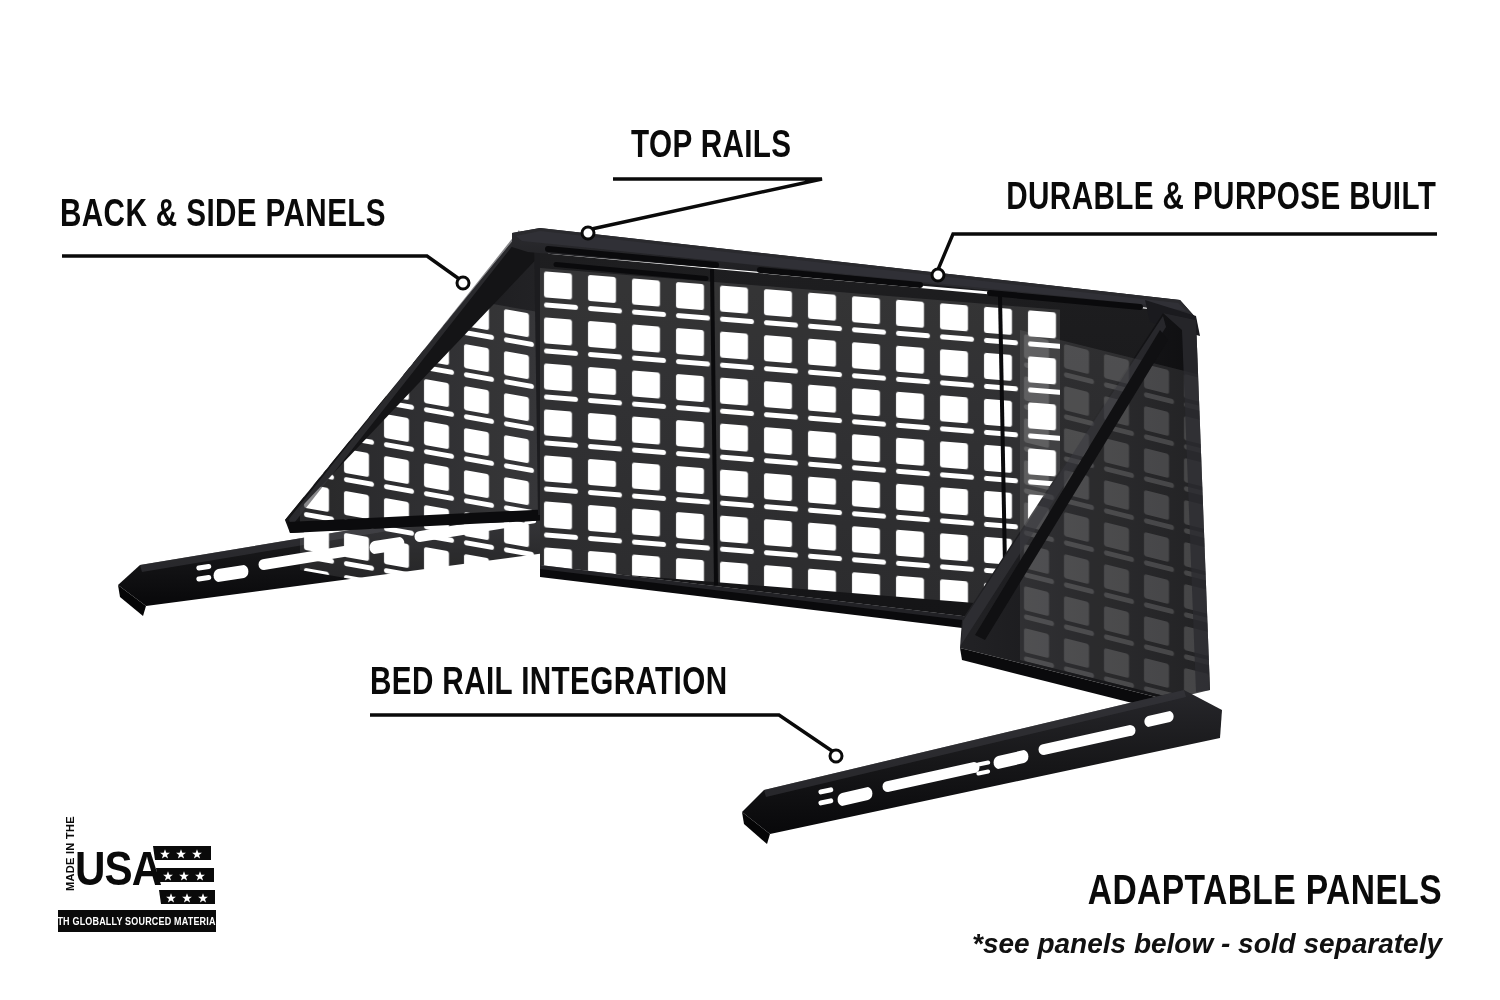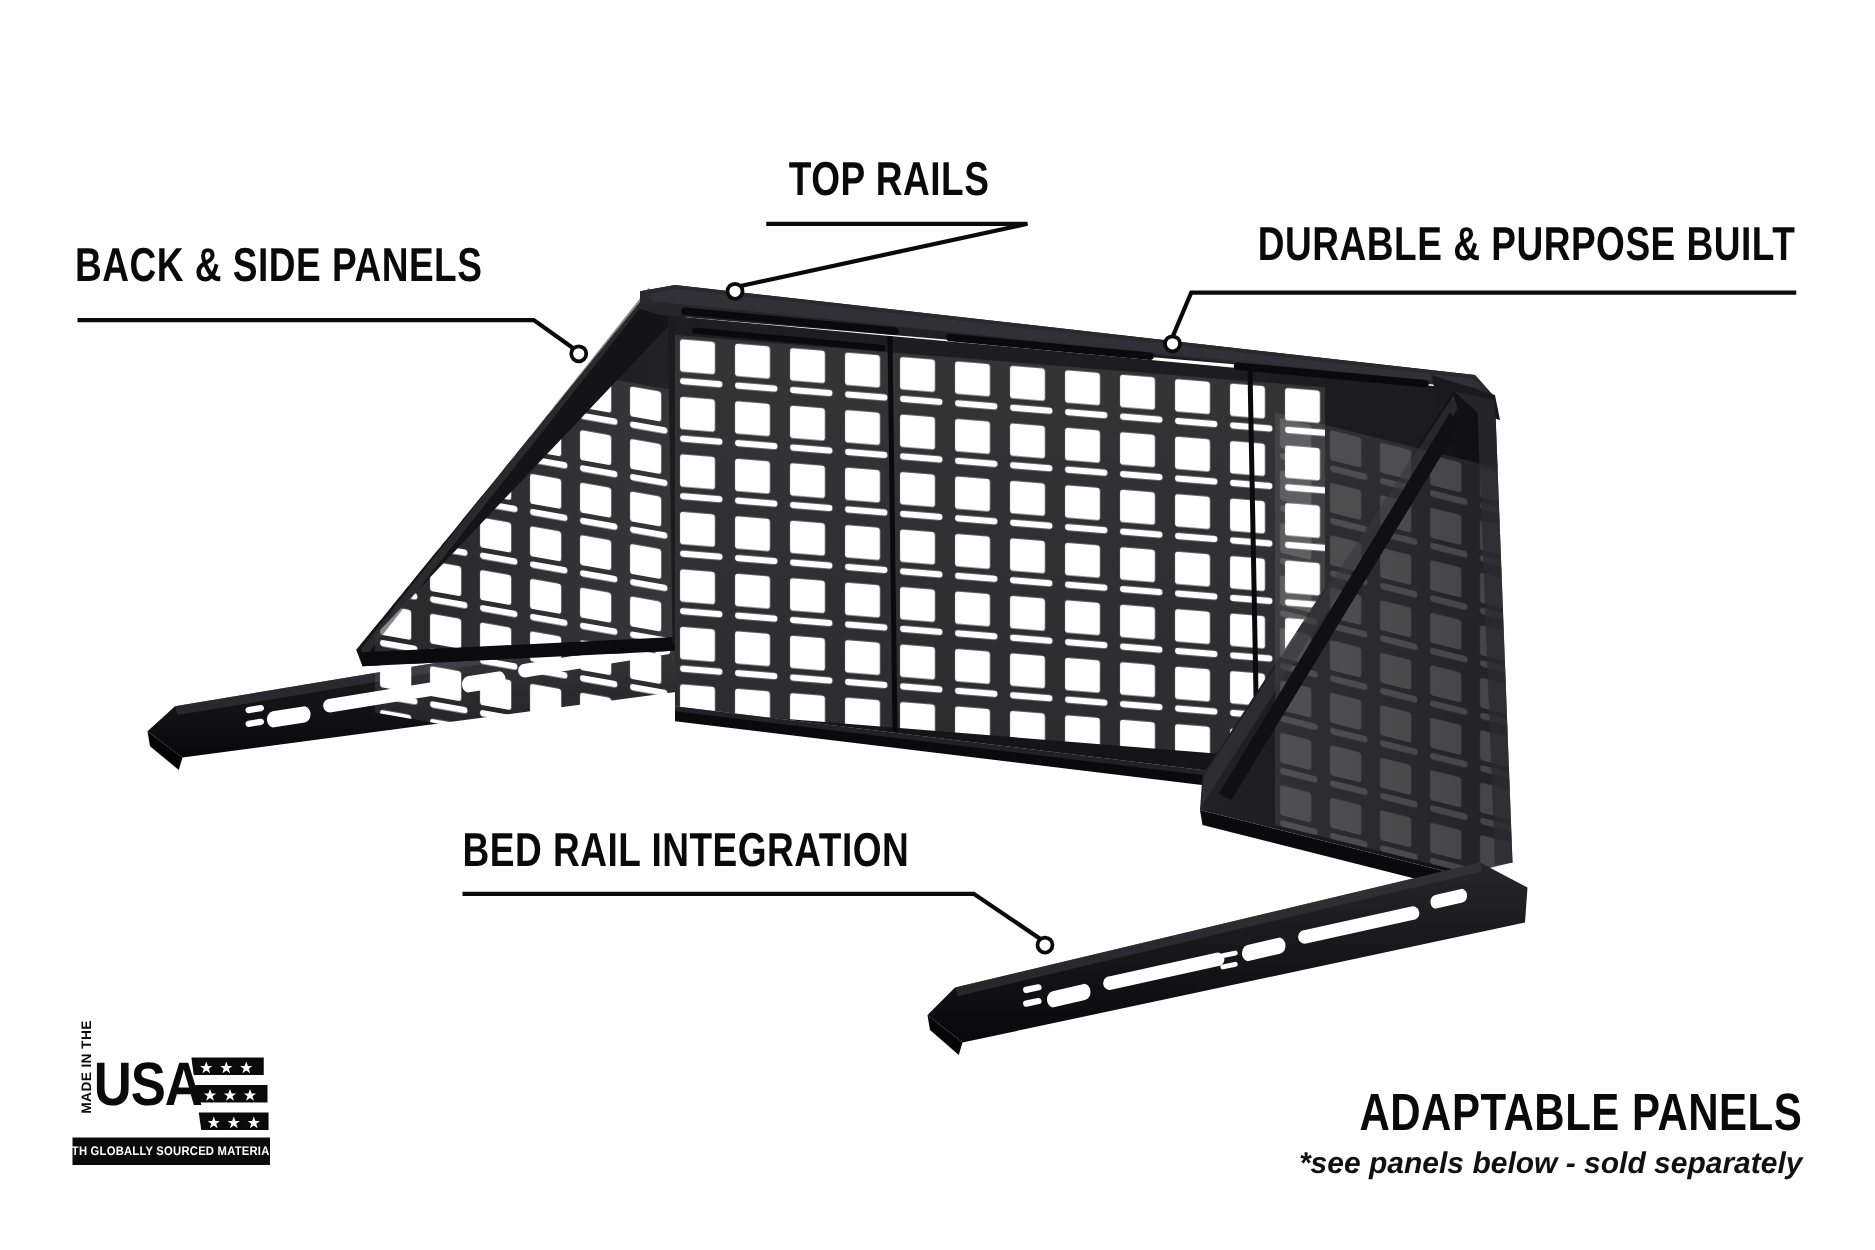--- a/index.html
+++ b/index.html
@@ -120,25 +120,25 @@
     font-weight: 700;
     font-size: 42px;
     line-height: 44px;
     letter-spacing: 0.5px;
     color: #0a0a0a;
     transform: scaleX(0.80);
     transform-origin: right top;
     white-space: nowrap;
   }
   #adaptable-sub {
-    margin-top: 6px;
+    margin-top: 19px;
     font-family: "Liberation Sans", sans-serif;
     font-weight: 700;
     font-style: italic;
-    font-size: 24px;
+    font-size: 28px;
     line-height: 26px;
     color: #111111;
     white-space: nowrap;
   }
 </style>
 </head>
 <body>
 
 <div id="stage">
 

